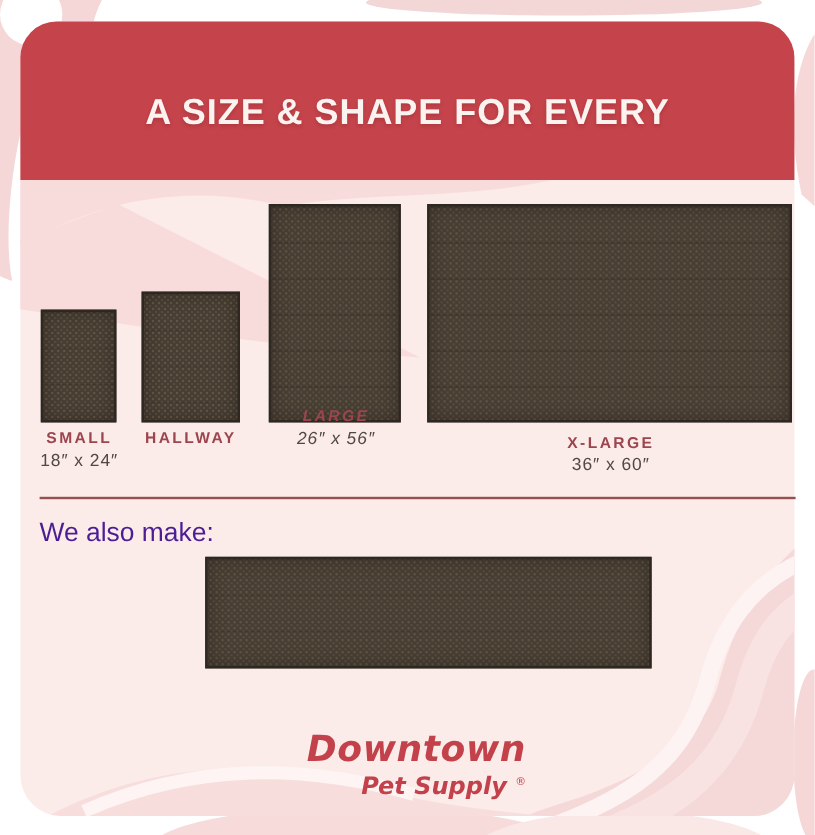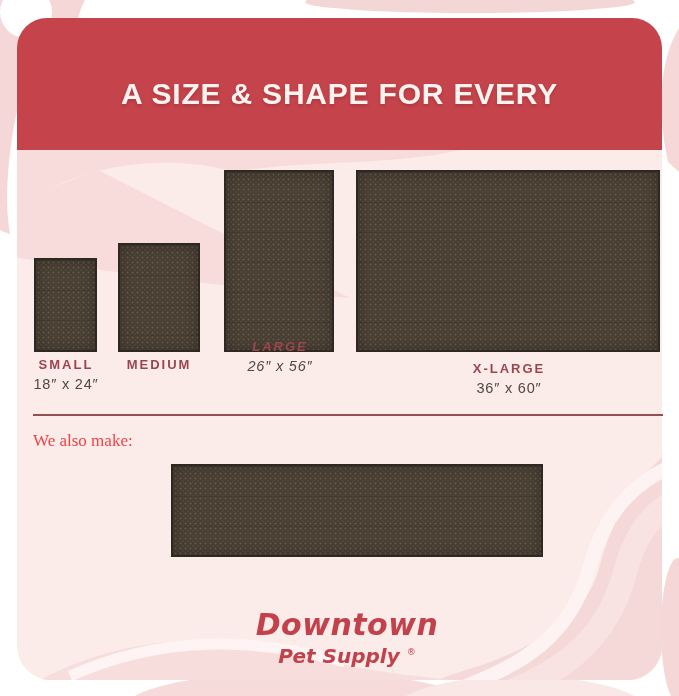--- a/index.html
+++ b/index.html
@@ -50,30 +50,30 @@
     font-size:13px;font-weight:bold;letter-spacing:2px;color:#9c454e;margin-bottom:4px;
   }
   .size-dims{font-size:14.5px;letter-spacing:0.8px;color:#4f4843;}
   #label-small {left:66px; top:357px;}
   #label-medium{left:159px;top:357px;}
   #label-large {left:280px;top:339px;font-style:italic;}
   #label-xlarge{left:509px;top:361px;}
   #label-runner{left:357px;top:566px;}
   
   .divider{position:absolute;left:33px;top:414px;width:630px;height:2px;background:#93504e;}
-  .also-make{position:absolute;left:33px;top:431px;font-size:17px;color:#ef4444;font-family:Liberation Serif, serif;}
+  .also-make{position:absolute;left:33px;top:431px;font-size:22px;color:#4c1d95;}
   
   .brand{position:absolute;left:347px;top:610px;transform:translateX(-50%);text-align:center;}
   .brand-top{
     font-family:"DejaVu Sans", sans-serif;font-weight:bold;font-style:italic;
     font-size:30px;line-height:30px;color:#c2414b;letter-spacing:0.5px;
   }
   .brand-bottom{
     font-family:"DejaVu Sans", sans-serif;font-weight:bold;font-style:italic;
-    font-size:20px;line-height:24px;color:#c2414b;
+    font-size:20px;line-height:24px;color:#c2414b;text-align:right;
   }
   .brand-reg{font-size:9px;vertical-align:super;font-style:normal;font-weight:normal;}
 </style>
 </head>
 <body>
 
 <div class="stage">
 
   <svg class="under" viewBox="0 0 679 696">
     <path d="M0,0 L85,0 C70,28 76,60 60,95 C45,128 50,175 38,215 C30,242 12,236 0,230 Z" fill="#f5d7d7"></path>
@@ -108,21 +108,21 @@
   <div class="mat" id="mat-small"></div>
   <div class="mat" id="mat-medium"></div>
   <div class="mat" id="mat-large"></div>
   <div class="mat" id="mat-xlarge"></div>
 
   <div class="size-label" id="label-small">
     <div class="size-name">SMALL</div>
     <div class="size-dims">18″ x 24″</div>
   </div>
   <div class="size-label" id="label-medium">
-    <div class="size-name">MEDIUM</div>
+    <div class="size-name">HALLWAY</div>
   </div>
   <div class="size-label" id="label-large">
     <div class="size-name">LARGE</div>
     <div class="size-dims">26″ x 56″</div>
   </div>
   <div class="size-label" id="label-xlarge">
     <div class="size-name">X-LARGE</div>
     <div class="size-dims">36″ x 60″</div>
   </div>
 

